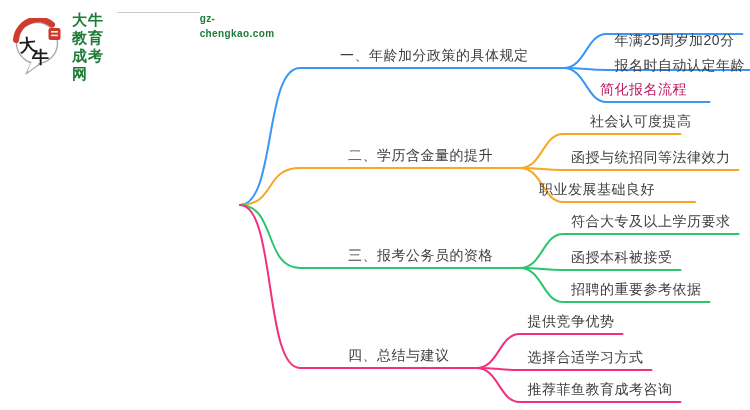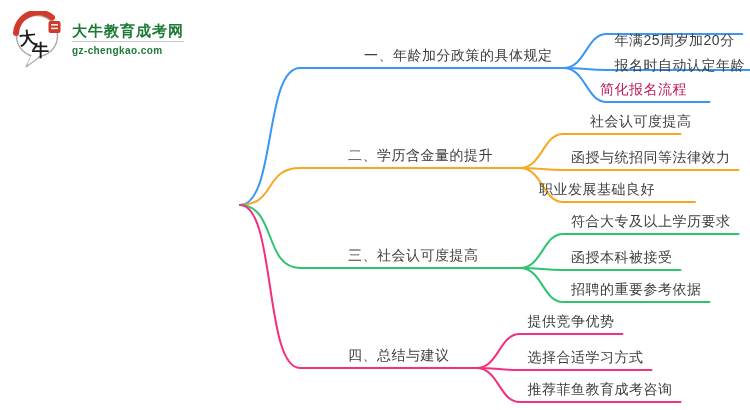--- a/index.html
+++ b/index.html
@@ -11,21 +11,21 @@
   .stage{position:relative;width:750px;height:410px;overflow:hidden;background:#fff;}
   #links{position:absolute;left:0;top:0;width:750px;height:410px;}
   .node{
     position:absolute;white-space:nowrap;color:#3d3d3d;
     font-size:14px;line-height:18px;letter-spacing:0.5px;
   }
   .root-node{font-size:15px;line-height:20px;letter-spacing:0.3px;color:#3a3a3a;}
   
   .logo{position:absolute;left:13px;top:11px;display:flex;align-items:center;gap:7px;}
   .logo-mark{width:52px;height:58px;display:block;}
-  .logo-text{display:flex;flex-direction:column;}
+  .logo-text{display:flex;}
   .logo-title{
     color:var(--brand-green,#1e7b37);font-size:15px;font-weight:bold;
     letter-spacing:1px;line-height:18px;
   }
   .logo-divider{border-top:1px solid #c9c9c9;margin:1px 0 1px 0;width:100%;}
   .logo-domain{
     color:var(--brand-green,#1e7b37);font-size:10px;font-weight:bold;
     letter-spacing:0.4px;line-height:15px;
   }
 </style>
@@ -69,29 +69,29 @@
       <path d="M 520 268 C 542 268 543 270 563 270 L 680.5 270" fill="none" stroke="#2bc56f" stroke-width="2" stroke-linecap="round"></path>
       <path d="M 520 268 C 542 268 543 302 563 302 L 709.5 302" fill="none" stroke="#2bc56f" stroke-width="2" stroke-linecap="round"></path>
       <path d="M 240 205 C 276 205 264 368 300 368 L 476.5 368" fill="none" stroke="#f2307e" stroke-width="2" stroke-linecap="round"></path>
       <path d="M 476.5 368 C 498.5 368 499.5 334 519.5 334 L 622.5 334" fill="none" stroke="#f2307e" stroke-width="2" stroke-linecap="round"></path>
       <path d="M 476.5 368 C 498.5 368 499.5 370 519.5 370 L 651.5 370" fill="none" stroke="#f2307e" stroke-width="2" stroke-linecap="round"></path>
       <path d="M 476.5 368 C 498.5 368 499.5 402 519.5 402 L 680.5 402" fill="none" stroke="#f2307e" stroke-width="2" stroke-linecap="round"></path>
     </svg>
 
 
   <div id="nodes">
-      <div class="node" style="left: 364px; top: 46px; color: rgb(61, 61, 61);">一、年龄加分政策的具体规定</div>
+      <div class="node" style="left: 340px; top: 46px; color: rgb(61, 61, 61);">一、年龄加分政策的具体规定</div>
       <div class="node" style="left: 614.5px; top: 12px; color: rgb(61, 61, 61); margin-top: 19px;">年满25周岁加20分</div>
       <div class="node" style="left: 614.5px; top: 56px; color: rgb(61, 61, 61);">报名时自动认定年龄</div>
       <div class="node" style="left: 600px; top: 80px; color: #be185d;">简化报名流程</div>
       <div class="node" style="left: 348px; top: 146px; color: rgb(61, 61, 61);">二、学历含金量的提升</div>
       <div class="node" style="left: 590px; top: 112px; color: rgb(61, 61, 61);">社会认可度提高</div>
       <div class="node" style="left: 571px; top: 148px; color: rgb(61, 61, 61);">函授与统招同等法律效力</div>
       <div class="node" style="left: 539px; top: 180px; color: rgb(61, 61, 61);">职业发展基础良好</div>
-      <div class="node" style="left: 348px; top: 246px; color: rgb(61, 61, 61);">三、社会认可度提高</div>
+      <div class="node" style="left: 348px; top: 246px; color: rgb(61, 61, 61);">三、报考公务员的资格</div>
       <div class="node" style="left: 571px; top: 212px; color: rgb(61, 61, 61);">符合大专及以上学历要求</div>
       <div class="node" style="left: 571px; top: 248px; color: rgb(61, 61, 61);">函授本科被接受</div>
       <div class="node" style="left: 571px; top: 280px; color: rgb(61, 61, 61);">招聘的重要参考依据</div>
       <div class="node" style="left: 348px; top: 346px; color: rgb(61, 61, 61);">四、总结与建议</div>
       <div class="node" style="left: 527.5px; top: 312px; color: rgb(61, 61, 61);">提供竞争优势</div>
       <div class="node" style="left: 527.5px; top: 348px; color: rgb(61, 61, 61);">选择合适学习方式</div>
       <div class="node" style="left: 527.5px; top: 380px; color: rgb(61, 61, 61);">推荐菲鱼教育成考咨询</div>
     </div>
 </div>
 

